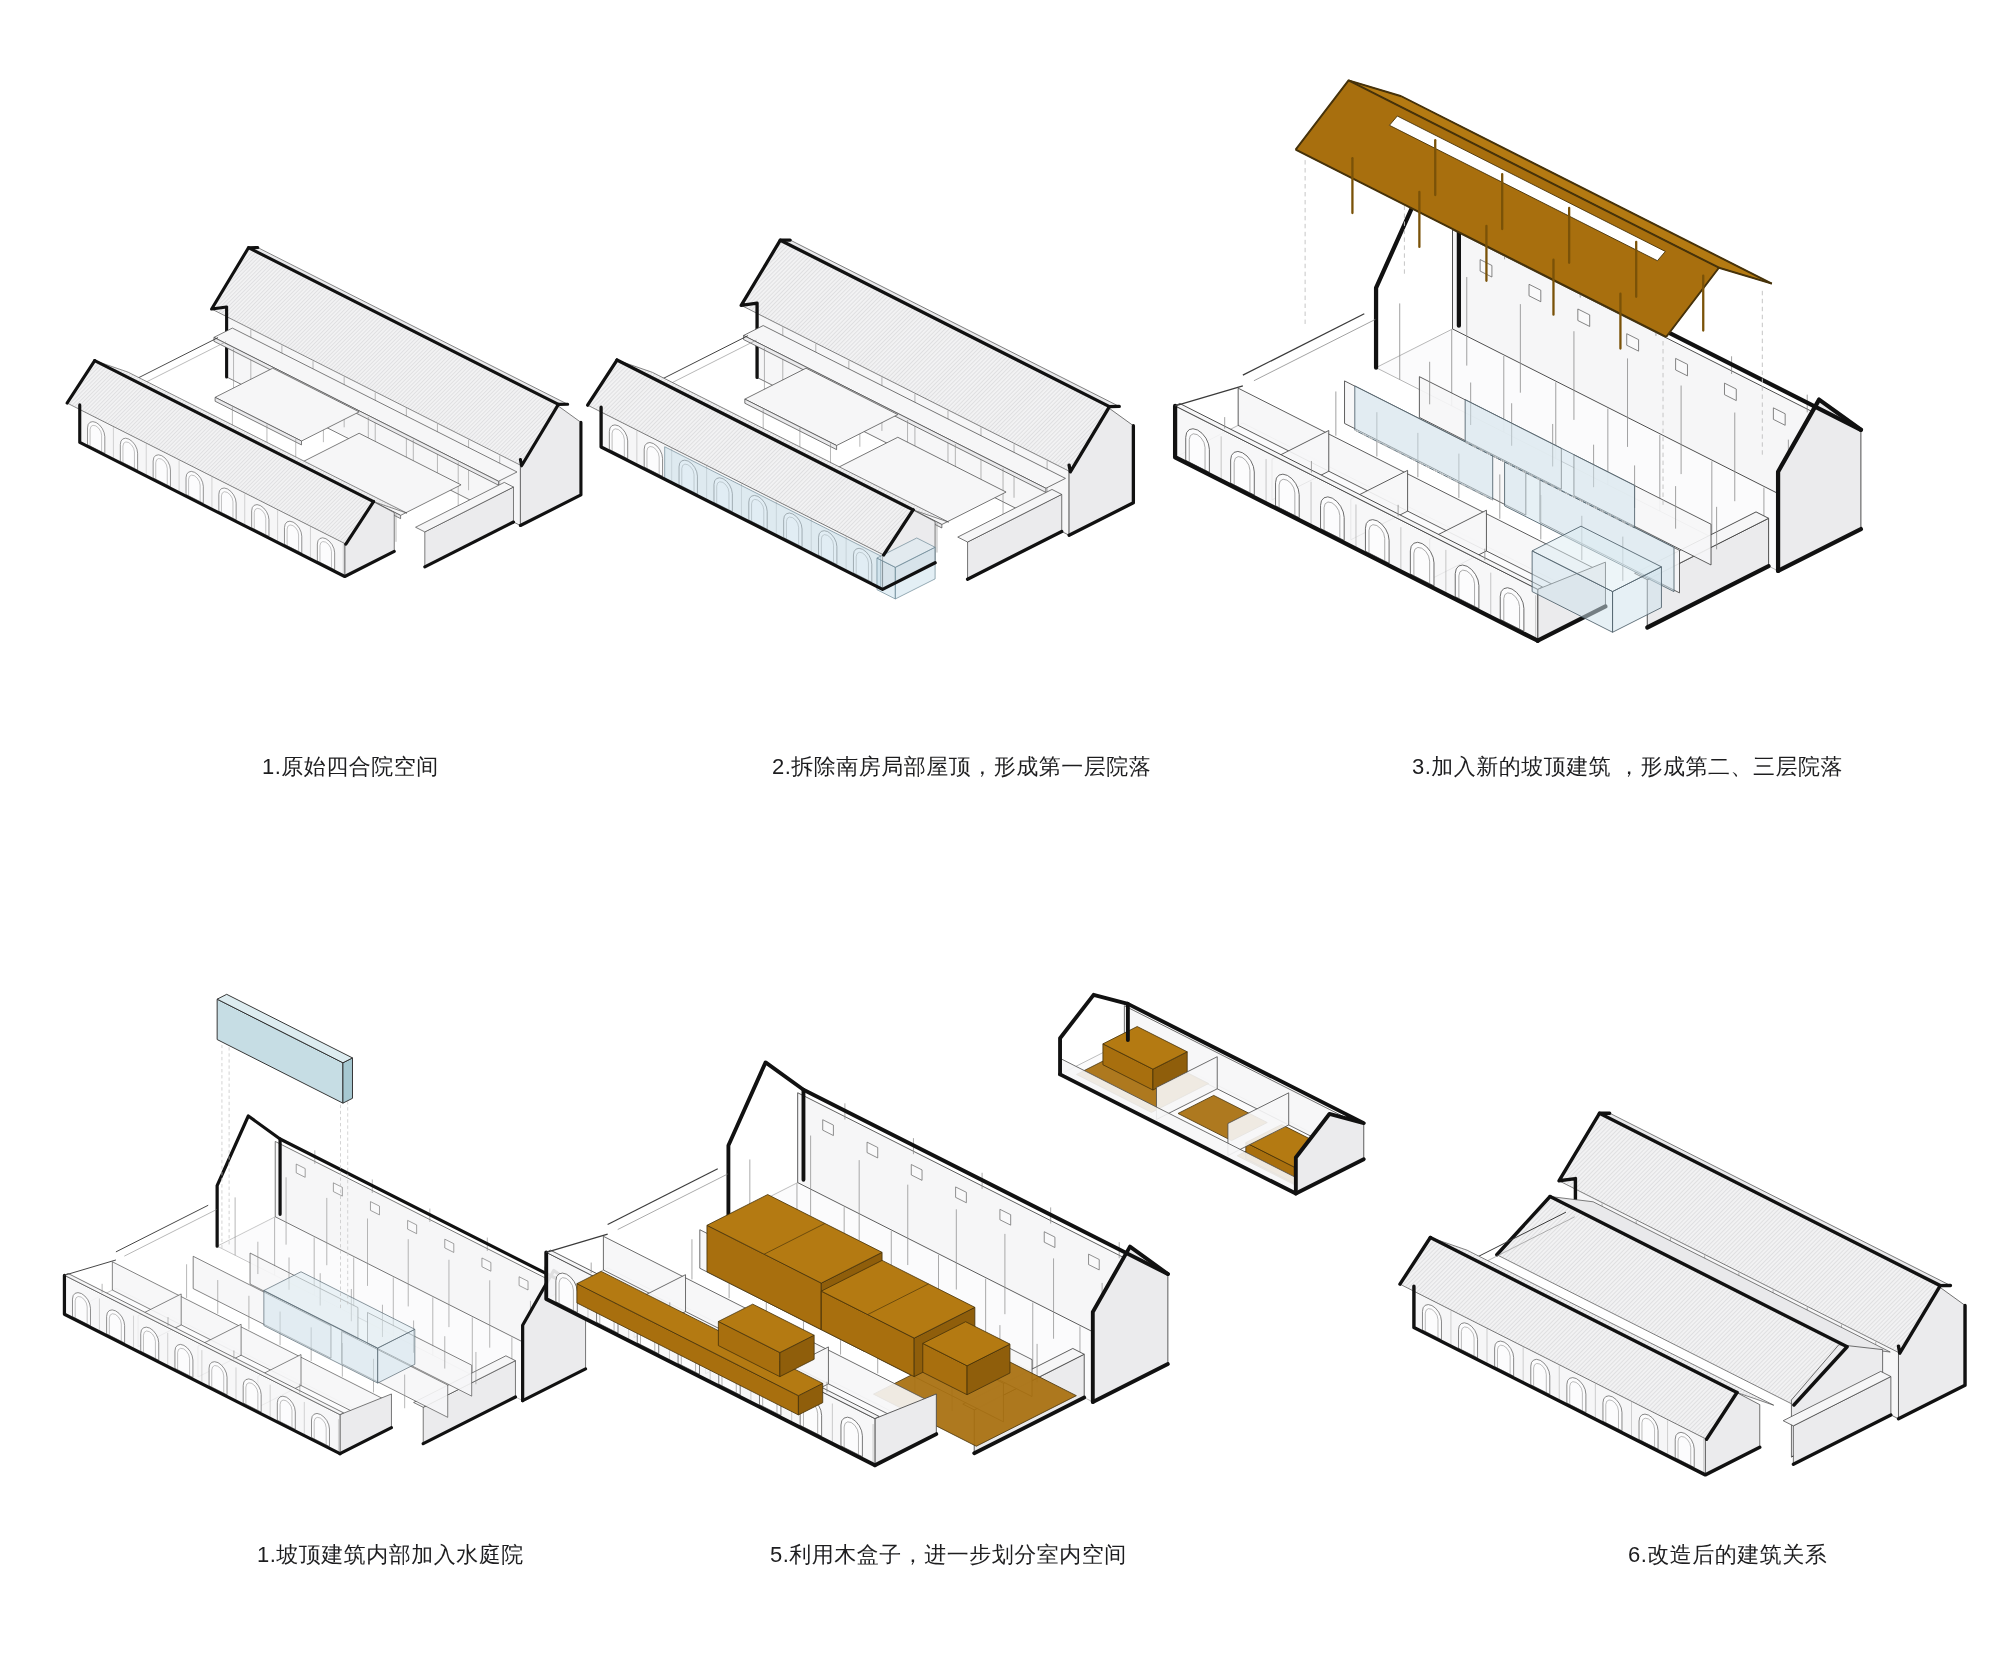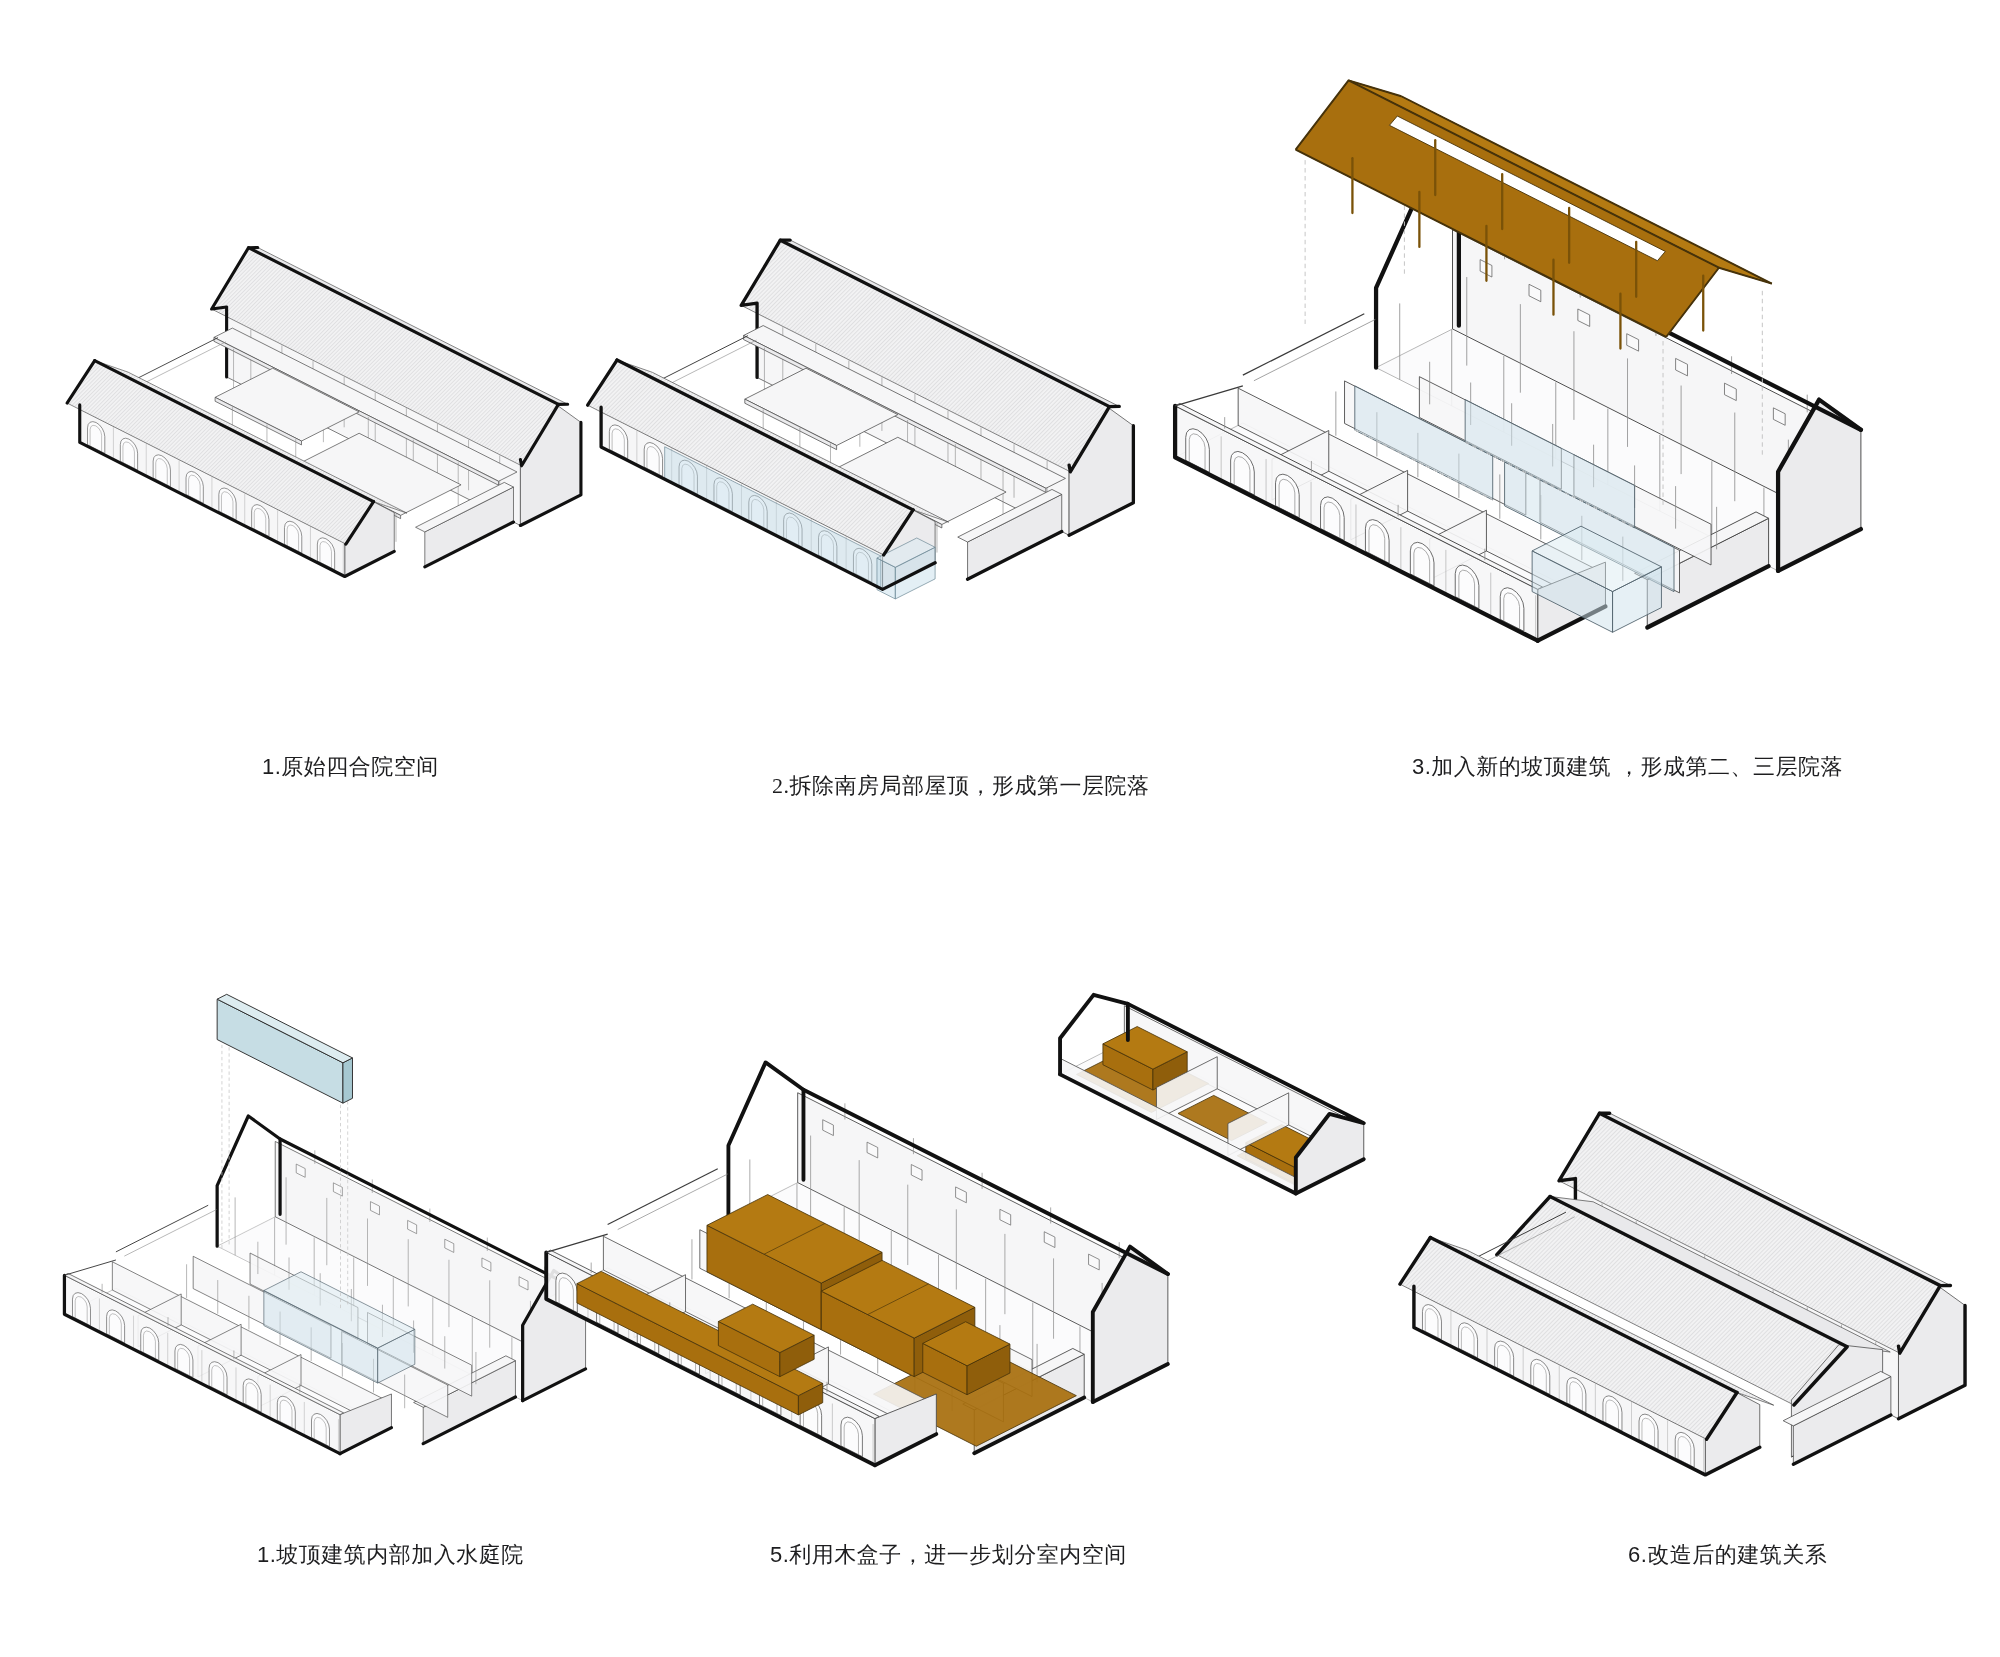--- a/index.html
+++ b/index.html
@@ -657,19 +657,19 @@
         <polygon points="-59.6,-81.2 371.1,136.7 413.9,71.1 -16.9,-146.8" fill="#f2f2f3" stroke="#4a4a4a" stroke-width="1"></polygon>
         <polygon points="-59.6,-81.2 371.1,136.7 413.9,71.1 -16.9,-146.8" fill="url(#h6)" stroke="none"></polygon>
         <polyline points="-16.9,-146.8 413.9,71.1" fill="none" stroke="#111111" stroke-width="4.8" stroke-linecap="round" stroke-linejoin="round"></polyline>
         <polyline points="-59.6,-81.2 -16.9,-146.8" fill="none" stroke="#111111" stroke-width="4.8" stroke-linecap="round" stroke-linejoin="round"></polyline>
         <polyline points="371.1,136.7 413.9,71.1" fill="none" stroke="#111111" stroke-width="4.8" stroke-linecap="round" stroke-linejoin="round"></polyline>
         <polyline points="-40.0,-78.3 -40.0,-20.3 369.4,186.8 445.9,148.1" fill="none" stroke="#111111" stroke-width="4.8" stroke-linecap="round" stroke-linejoin="round"></polyline>
       </svg>
   </figure>
 
   <div class="cap" style="left:262px;top:752px;">1.原始四合院空间</div>
-  <div class="cap" style="left:772px;top:771px;font-family:Liberation Serif, serif;">2.拆除南房局部屋顶，形成第一层院落</div>
+  <div class="cap" style="left:772px;top:752px;">2.拆除南房局部屋顶，形成第一层院落</div>
   <div class="cap" style="left:1412px;top:752px;">3.加入新的坡顶建筑 ，形成第二、三层院落</div>
   <div class="cap" style="left:257px;top:1540px;">1.坡顶建筑内部加入水庭院</div>
   <div class="cap" style="left:770px;top:1540px;">5.利用木盒子，进一步划分室内空间</div>
   <div class="cap" style="left:1592px;top:1540px;margin-left:36px;">6.改造后的建筑关系</div>
 
 </div>
 
 </body></html>

